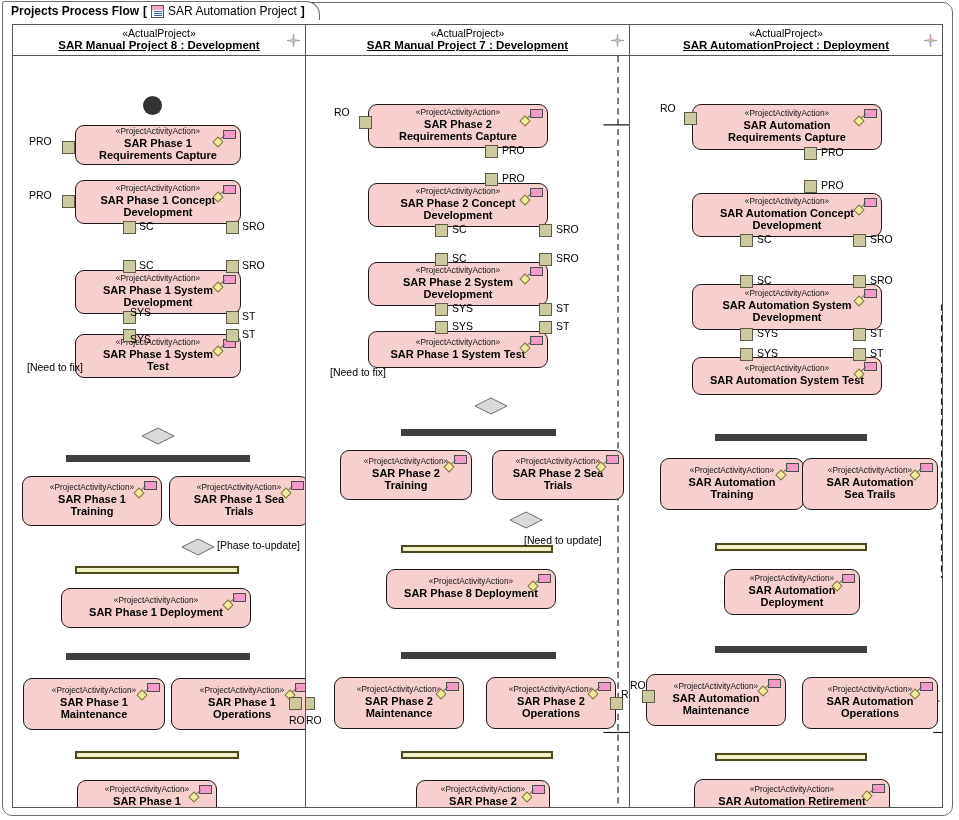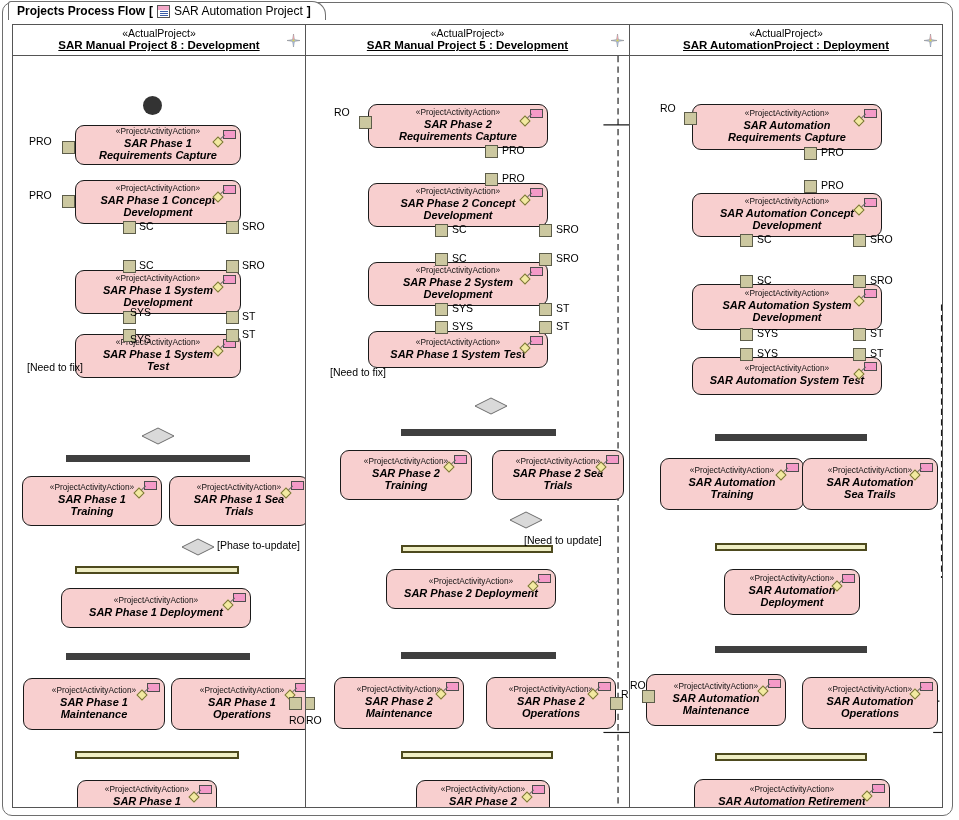--- a/index.html
+++ b/index.html
@@ -2,21 +2,21 @@
 <html><head>
 <meta charset="utf-8">
 <style>
   html,body{margin:0;padding:0;background:#ffffff;}
   body{font-family:"Liberation Sans",sans-serif;-webkit-font-smoothing:none;}
   #root{position:relative;width:959px;height:820px;overflow:hidden;background:#fff;}
 
   
   .frame{position:absolute;left:2px;top:2px;width:951px;height:814px;
          border:1.5px solid #6e6e6e;border-radius:10px;background:#fff;box-sizing:border-box;}
-  .frame-tab{position:absolute;left:8px;top:1px;height:19px;
+  .frame-tab{position:absolute;left:2px;top:1px;height:19px;
              border:1.5px solid #6e6e6e;border-bottom:none;
              border-radius:3px 14px 0 0;background:#fff;
              padding:0 14px 0 8px;display:flex;align-items:center;gap:4px;
              font-size:12px;font-weight:bold;color:#000;box-sizing:border-box;z-index:6;}
   .frame-tab .ttl{font-weight:bold;font-size:12px;}
   .frame-tab .brk{font-weight:bold;font-size:12px;}
   .frame-tab .nm{font-weight:normal;font-size:12px;}
   .diag-icon{width:13px;height:13px;position:relative;display:inline-block;
              border:1px solid #555;background:#fff;box-sizing:border-box;}
   .diag-icon::before{content:"";position:absolute;left:0;top:0;width:100%;height:42%;
@@ -34,21 +34,21 @@
   .lane-hdr .stereo{font-size:10.5px;color:#000;}
   .lane-hdr .nm{font-size:11.5px;font-weight:bold;text-decoration:underline;color:#000;}
   .lane-body{position:relative;height:751px;overflow:hidden;}
   .lane-icon{position:absolute;right:5px;top:9px;width:13px;height:13px;}
 
   
   .act{position:absolute;background:#f8cfcf;border:1.2px solid #1a1a1a;border-radius:9px;
        box-sizing:border-box;display:flex;flex-direction:column;align-items:center;
        justify-content:center;padding:2px 4px 3px;z-index:3;}
   .act .st{font-size:8.3px;color:#111;line-height:1.05;margin-bottom:1px;white-space:nowrap;}
-  .act .lbl{font-size:11px;font-weight:bold;color:#000;text-align:center;line-height:1.12;font-style:italic;}
+  .act .lbl{font-size:11px;font-weight:bold;color:#000;text-align:center;line-height:1.12;}
   .ea-icon{position:absolute;right:4px;top:4px;width:22px;height:16px;}
   .ea-icon .sq{position:absolute;right:0;top:0;width:13px;height:9px;
                background:#f49ac8;border:1px solid #4d4d4d;box-sizing:border-box;}
   .ea-icon .dia{position:absolute;left:0;bottom:0;width:8px;height:8px;
                 background:#f2e9a0;border:1px solid #7a7437;transform:rotate(45deg);box-sizing:border-box;}
   .ea-icon .ln{position:absolute;left:6px;bottom:6px;width:7px;height:1px;background:#6a6a6a;
                transform:rotate(-42deg);transform-origin:left bottom;}
 
   
   .pin{position:absolute;width:13px;height:13px;background:#ccc8a0;border:1px solid #5d5d4a;
@@ -320,21 +320,21 @@
               <i class="ln"></i>
               <i class="dia"></i>
             </span>
         </div>
       </div>
     </div>
 
     <div class="lane" style="width:324px;">
       <div class="lane-hdr">
         <span class="stereo">«ActualProject»</span>
-        <span class="nm">SAR Manual Project 5 : Development</span>
+        <span class="nm">SAR Manual Project 7 : Development</span>
         <svg class="lane-icon" viewBox="0 0 13 13">
           <path d="M6.5 0 L7.4 5.6 L13 6.5 L7.4 7.4 L6.5 13 L5.6 7.4 L0 6.5 L5.6 5.6 Z" fill="#b9c7e0" stroke="#6a6a6a" stroke-width="0.4"></path>
           <path d="M6.5 0 L7.3 5.7 L5.7 5.7 Z" fill="#e8a0a8"></path>
           <path d="M6.5 13 L7.3 7.3 L5.7 7.3 Z" fill="#9fb4d8"></path>
           <circle cx="6.5" cy="6.5" r="1.1" fill="#d8d34a"></circle>
         </svg>
       </div>
       <div class="lane-body">
 
         <svg class="edges" viewBox="0 0 322 751">
@@ -510,21 +510,21 @@
           <svg width="34" height="18" viewBox="0 0 34 18">
               <polygon points="17,1 33,9 17,17 1,9" fill="#d9d9d9" stroke="#6d6d6d" stroke-width="1"></polygon>
             </svg>
         </div>
         <div class="glbl" style="left:218px;top:478px;">[Need to update]</div>
 
         <div class="join" style="left:95px;top:489px;width:152px;"></div>
 
         <div class="act" style="left:80px;top:513px;width:170px;height:40px;">
           <span class="st">«ProjectActivityAction»</span>
-          <span class="lbl">SAR Phase 2 Deployment</span>
+          <span class="lbl">SAR Phase 8 Deployment</span>
           <span class="ea-icon">
               <i class="sq"></i>
               <i class="ln"></i>
               <i class="dia"></i>
             </span>
         </div>
 
         <div class="fork" style="left:95px;top:596px;width:155px;"></div>
 
         <div class="act" style="left:28px;top:621px;width:130px;height:52px;">

